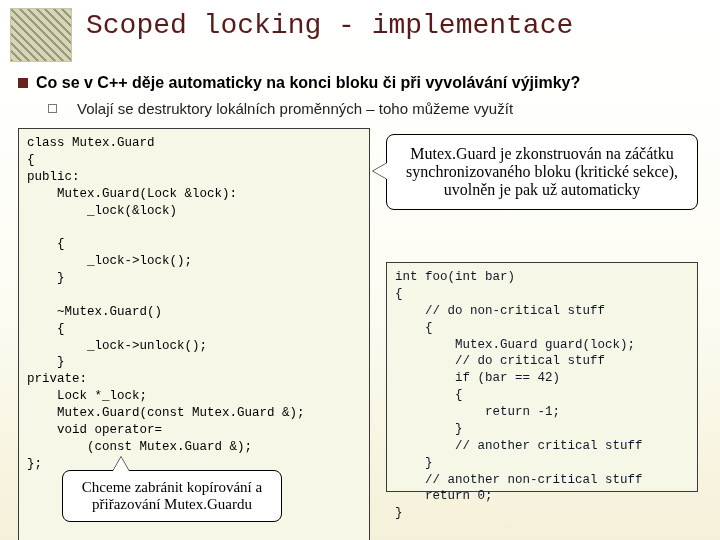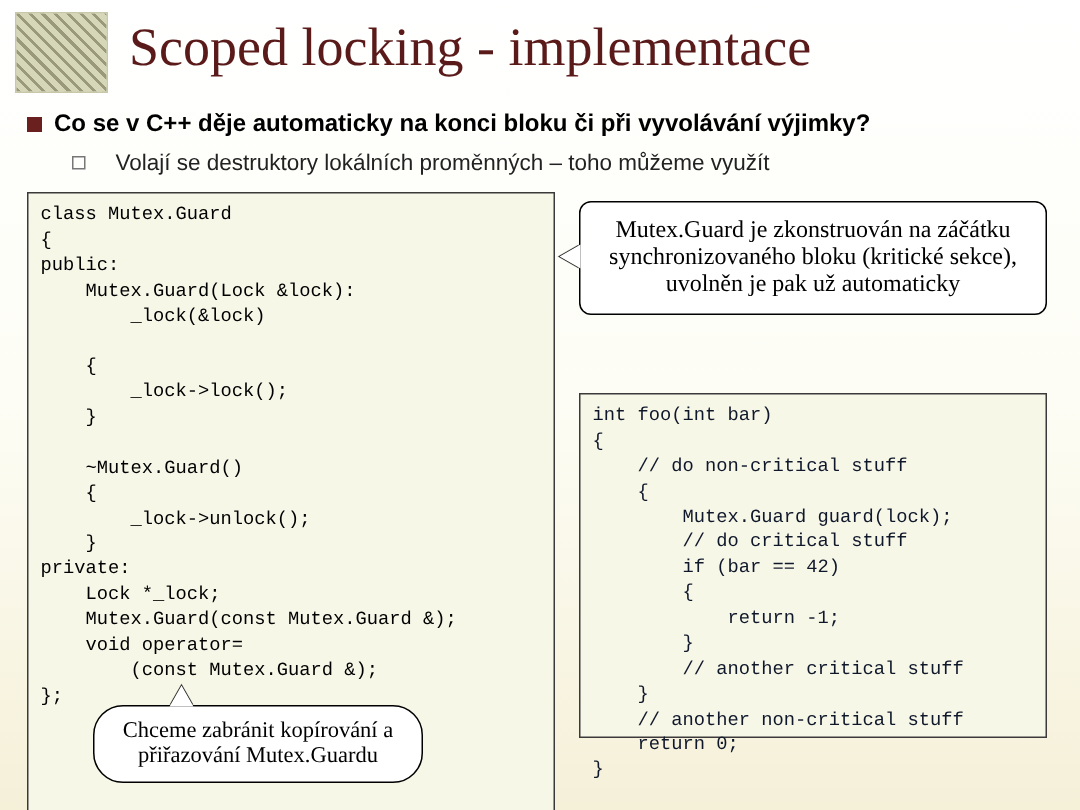--- a/index.html
+++ b/index.html
@@ -19,23 +19,23 @@
     height: 54px;
     background:
       repeating-linear-gradient(45deg, #9a9a7a 0 2px, #d6d6b8 2px 6px),
       repeating-linear-gradient(-45deg, #9a9a7a 0 2px, #d6d6b8 2px 6px);
     border: 1px solid #c8c8a8;
   }
   .title {
     position: absolute;
     left: 86px;
     top: 10px;
-    font-size: 36px;
+    font-size: 28px;
     color: #5a1a1a;
-    font-family: Liberation Serif, serif;
+    font-family: Liberation Mono, monospace;
   }
   .bullet1 {
     position: absolute;
     left: 18px;
     top: 74px;
     font-size: 16px;
     font-weight: bold;
     color: #000;
     display: flex;
     align-items: center;
@@ -107,21 +107,21 @@
     border-right: 14px solid #fff;
     filter: drop-shadow(-1px 0 0 #000);
   }
   .callout2 {
     position: absolute;
     left: 62px;
     top: 470px;
     width: 220px;
     background: #fff;
     border: 1px solid #000;
-    border-radius: 20px;
+    border-radius: 8px;
     padding: 8px 10px;
     font-family: "Times New Roman", serif;
     font-size: 15px;
     text-align: center;
   }
   .callout2::before {
     content: "";
     position: absolute;
     left: 50px;
     top: -14px;

